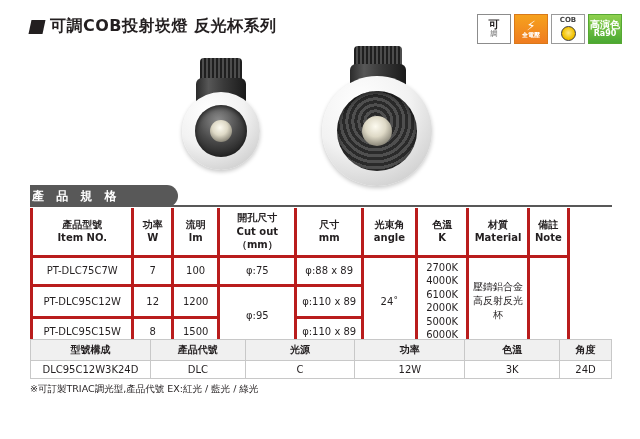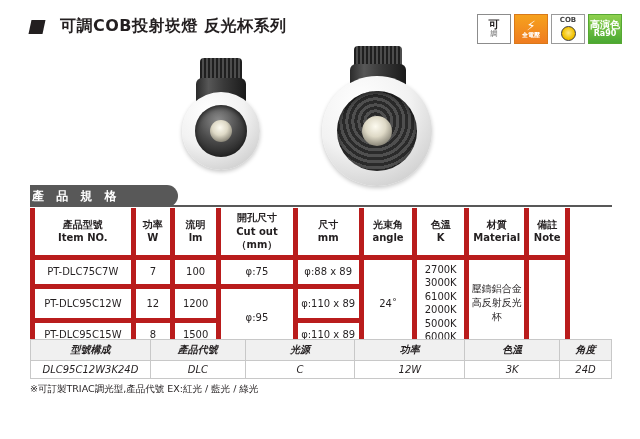--- a/index.html
+++ b/index.html
@@ -14,21 +14,21 @@
     overflow: hidden;
   }
 
   
   .header {
     position: absolute;
     left: 30px;
     top: 16px;
     display: flex;
     align-items: center;
-    gap: 16px;
+    gap: 6px;
   }
   .header-marker {
     width: 14px;
     height: 14px;
     background: #231f20;
     transform: skewX(-12deg);
   }
   .header-title {
     font-size: 16px;
     font-weight: bold;
@@ -142,21 +142,21 @@
 
   
   .spec-table {
     position: absolute;
     left: 30px; top: 208px;
     width: 540px;
     border-collapse: collapse;
     font-size: 9.5px;
   }
   .spec-table th, .spec-table td {
-    border: 5px solid #b91c1c;
+    border: 3px solid #b91c1c;
     text-align: center;
     vertical-align: middle;
     padding: 3px 2px;
     color: #231f20;
   }
   .spec-table thead th {
     background: #ffffff;
     font-weight: bold;
     font-size: 10px;
     line-height: 1.35;
@@ -167,21 +167,20 @@
   .spec-table tbody td { height: 29px; font-size: 10px; }
   .ct-list { line-height: 1.35; font-size: 9.5px; }
 
   
   .model-table {
     position: absolute;
     left: 30px; top: 339px;
     width: 582px;
     border-collapse: collapse;
     font-size: 9.5px;
-    font-style: italic;
   }
   .model-table th, .model-table td {
     border: 1px solid #c8c8c8;
     text-align: center;
     vertical-align: middle;
     padding: 3px 2px;
   }
   .model-table thead th {
     background: #f0f0f0;
     font-weight: bold;
@@ -309,21 +308,21 @@
   <tbody>
     <tr>
       <td>PT-DLC75C7W</td>
       <td>7</td>
       <td>100</td>
       <td>φ:75</td>
       <td>φ:88 x 89</td>
       <td rowspan="3">24˚</td>
       <td rowspan="3" class="ct-list">
         <div>2700K</div>
-        <div>3000K</div>
+        <div>4000K</div>
         <div>6100K</div>
         <div>2000K</div>
         <div>5000K</div>
         <div>6000K</div>
       </td>
       <td rowspan="3">
         <div>壓鑄鋁合金</div>
         <div>高反射反光杯</div>
       </td>
       <td rowspan="3"></td>

